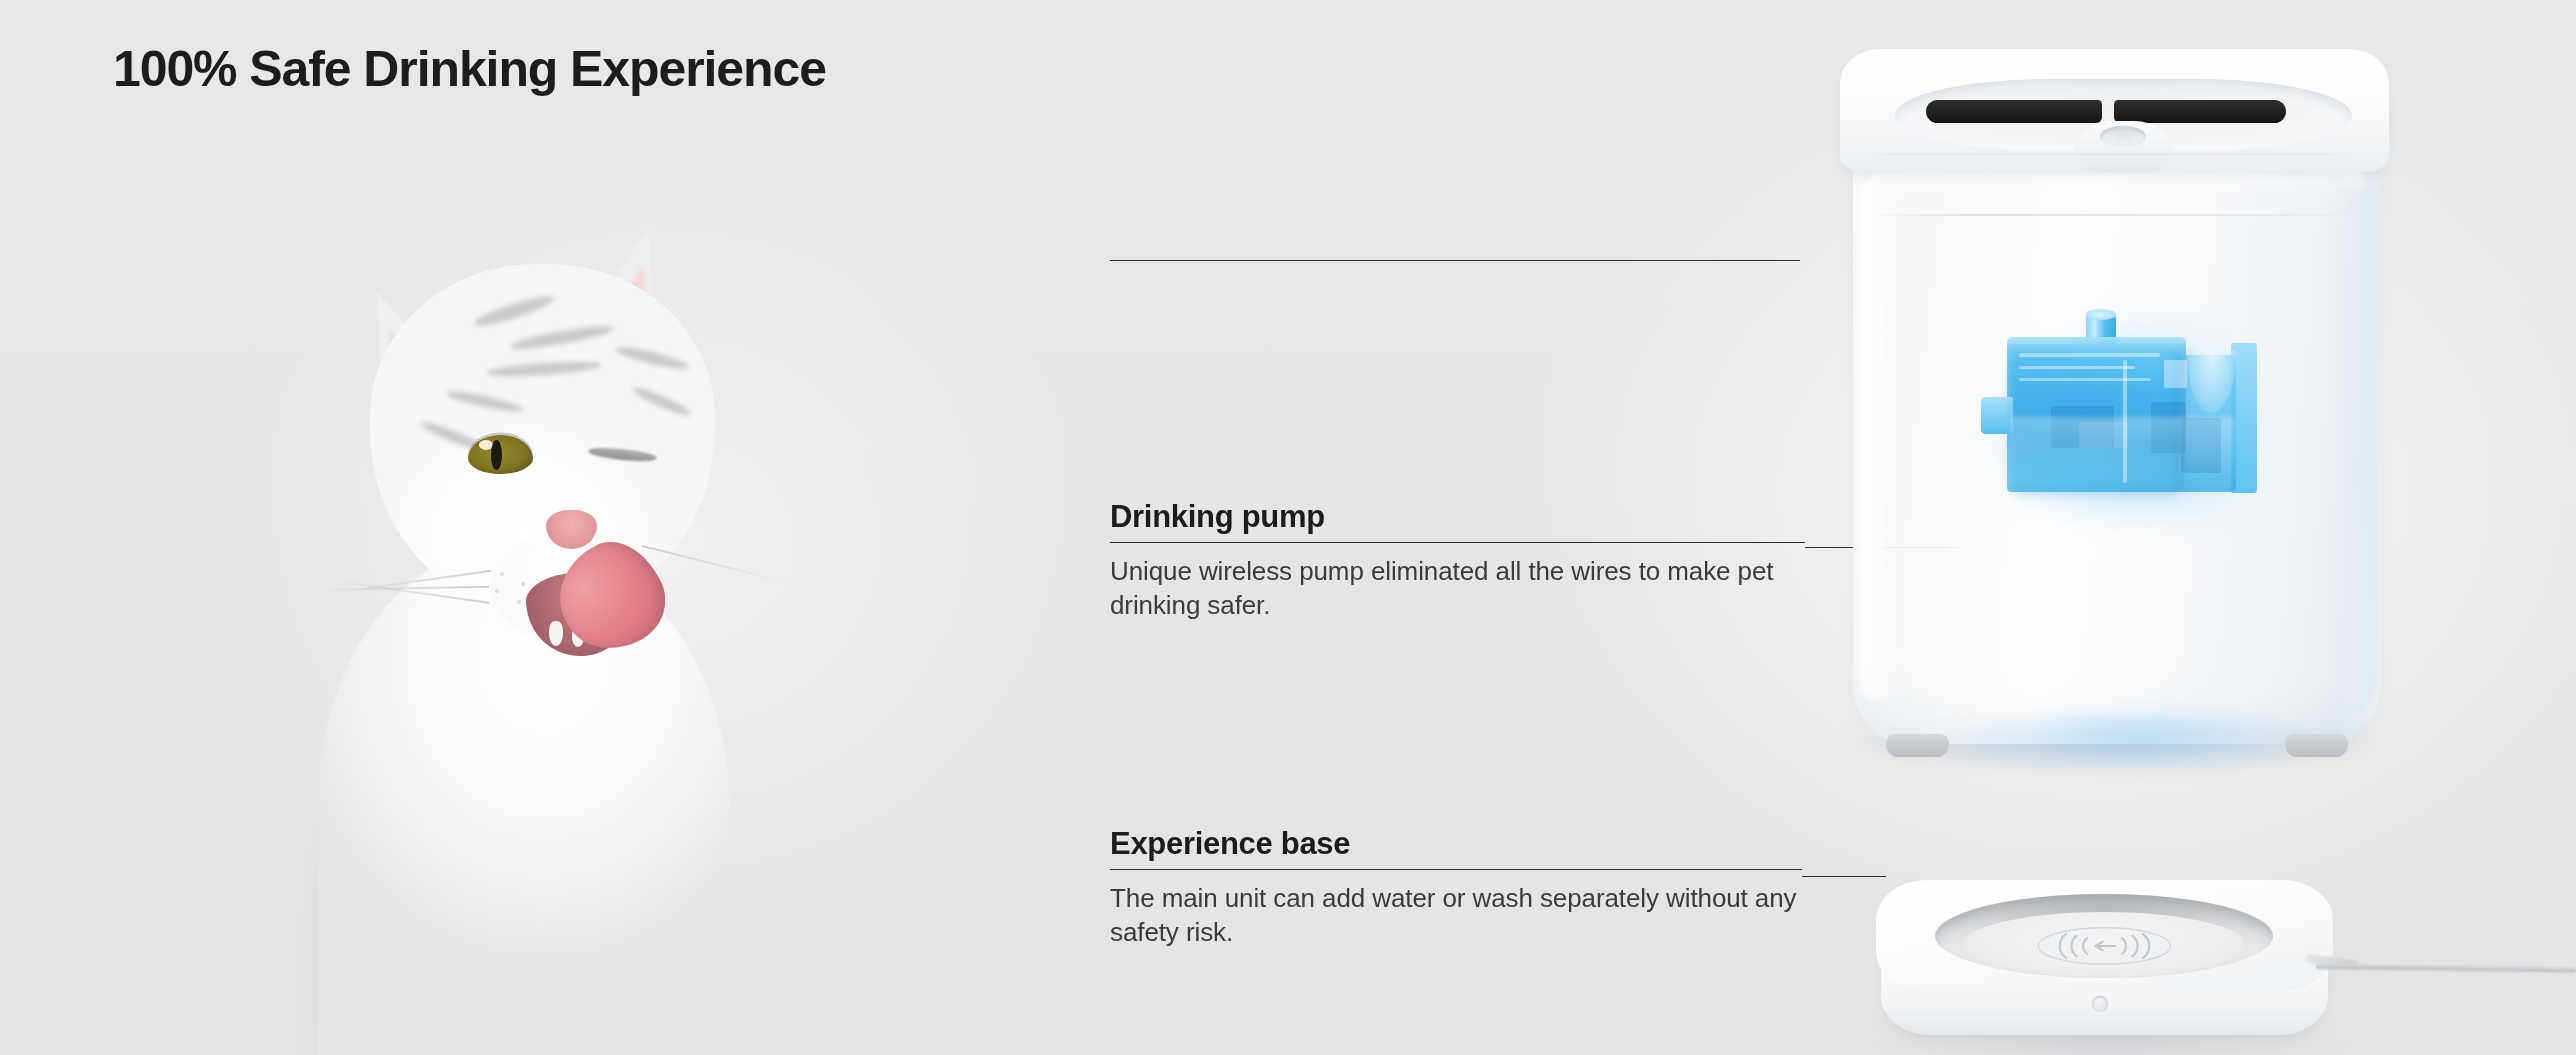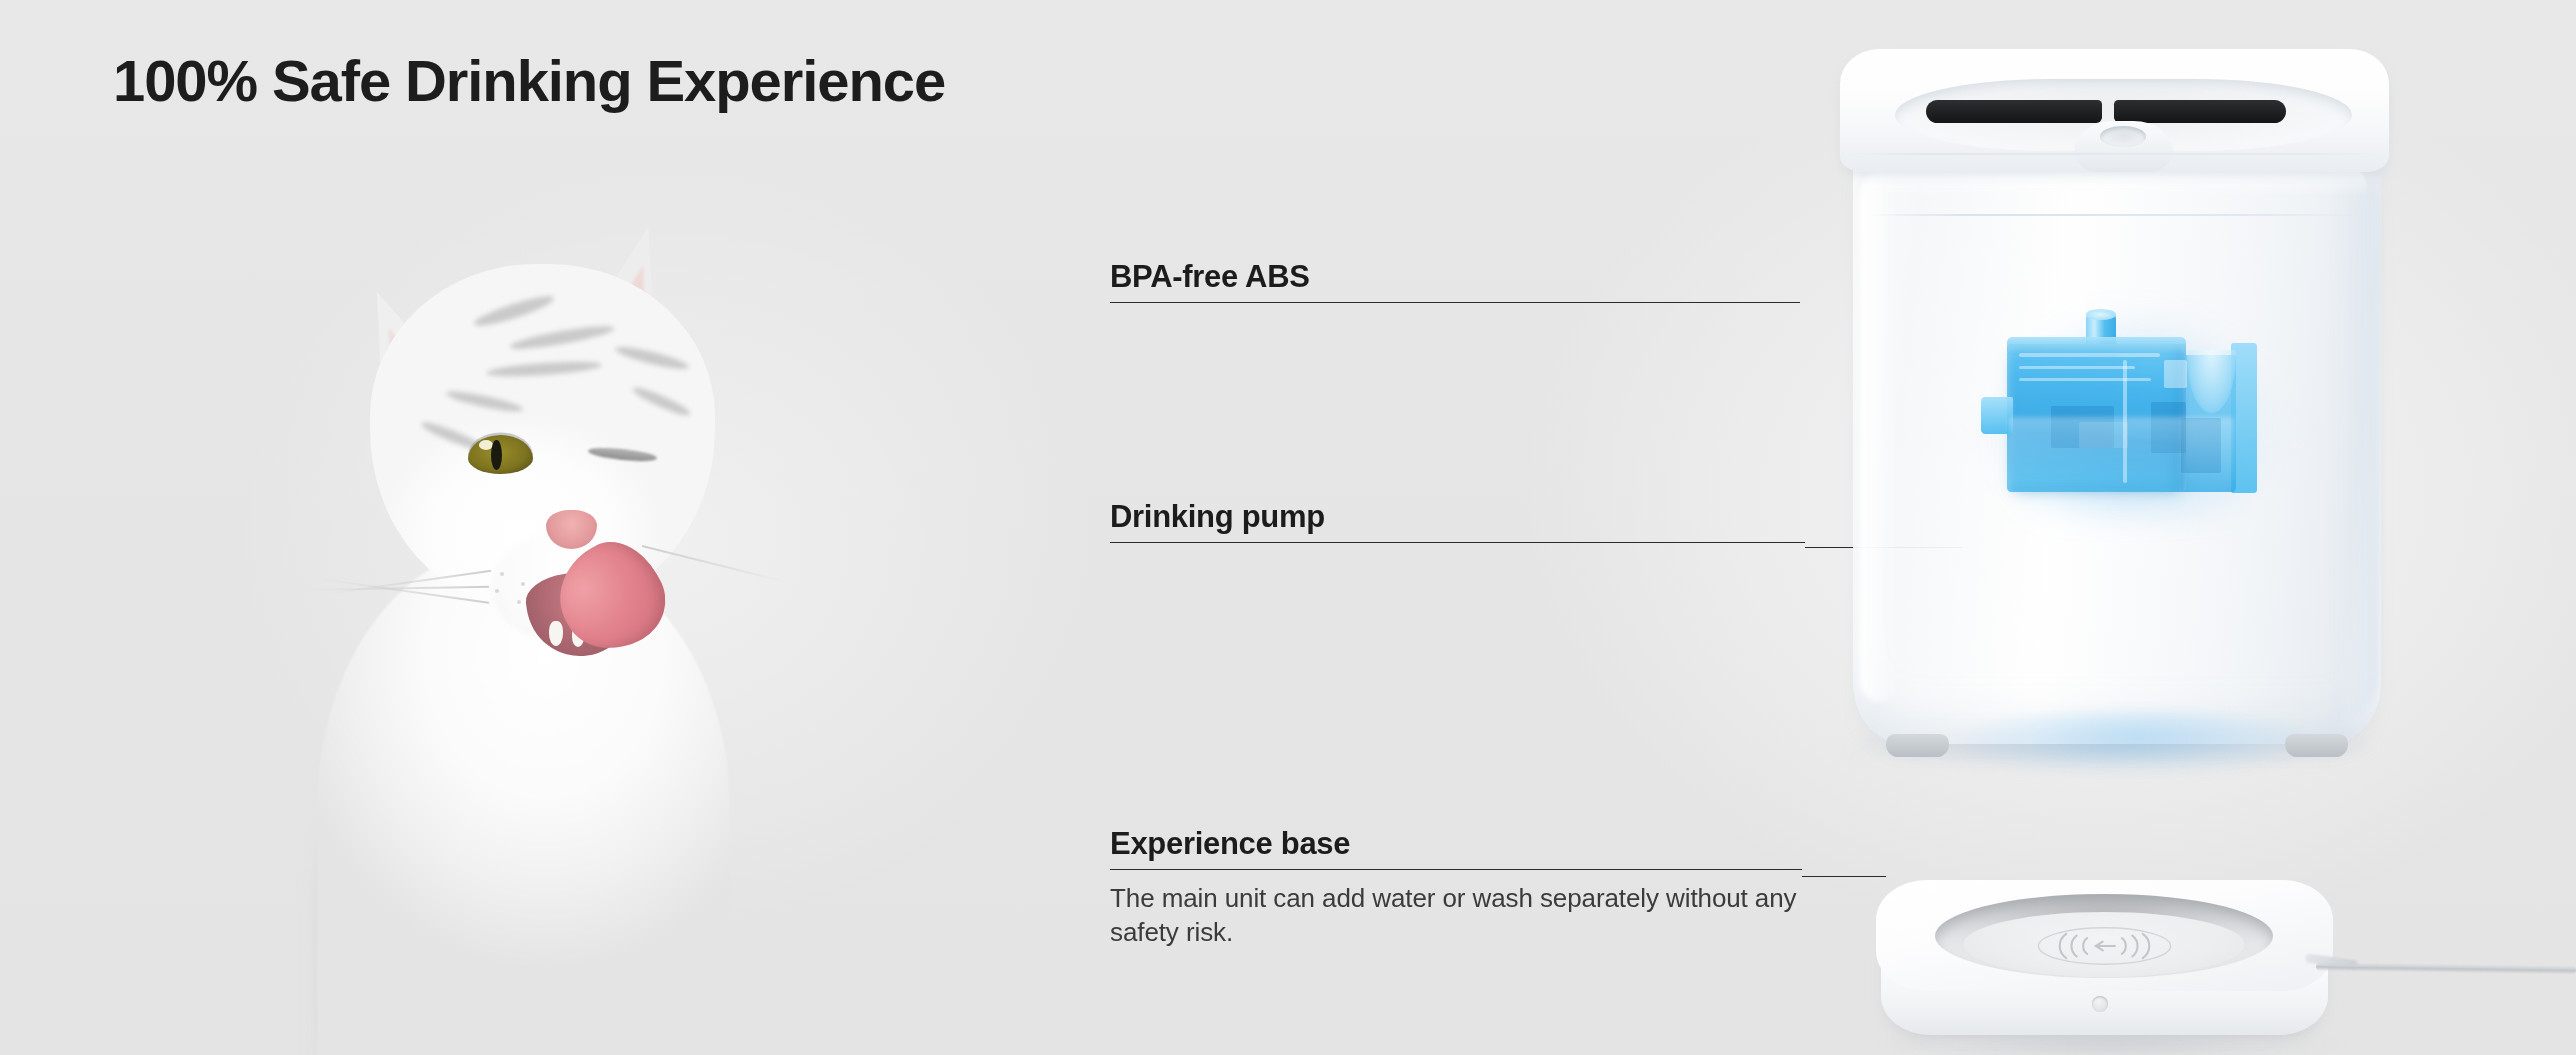--- a/index.html
+++ b/index.html
@@ -11,22 +11,22 @@
   }
   #stage{position:absolute;inset:0;width:2576px;height:1056px;overflow:hidden;
     background:
       radial-gradient(ellipse 792px 616px at 2094px 493px, #f4f4f4 0%, #ececec 45%, rgba(236,236,236,0) 72%),
       radial-gradient(ellipse 616px 545px at 669px 545px, #f0f0f0 0%, rgba(240,240,240,0) 70%),
       linear-gradient(180deg,#e8e8e8 0%, #e5e5e5 55%, #e4e4e4 100%);
   }
 
   
   #title{
-    position:absolute;left:113px;top:52px;
-    font-size:58px;font-weight:700;letter-spacing:-1.1px;
+    position:absolute;left:113px;top:44px;
+    font-size:50px;font-weight:700;letter-spacing:-1.1px;
     color:#1d1d1d;white-space:nowrap;line-height:1;
   }
 
   
   .callout{position:absolute;left:1110px;width:695px;}
   .callout .c-head{
     font-size:31px;font-weight:700;color:#1c1c1c;
     letter-spacing:-0.3px;line-height:1.1;margin:0 0 8px 0;white-space:nowrap;
   }
   .callout .c-rule{height:0.9px;background:#2b2b2b;width:100%;}
@@ -424,28 +424,28 @@
     <div class="whisker-dot" style="left:257px;top:450px;"></div>
     <div class="whisker-dot" style="left:231px;top:457px;"></div>
     <div class="whisker-dot" style="left:253px;top:468px;"></div>
     <div class="whisker" style="left:227px;top:438px;width:167px;transform:rotate(172deg);"></div>
     <div class="whisker" style="left:225px;top:454px;width:185px;transform:rotate(179deg);"></div>
     <div class="whisker" style="left:225px;top:470px;width:172px;transform:rotate(188deg);"></div>
     <div class="whisker" style="left:378px;top:413px;width:150px;transform:rotate(14deg);"></div>
   </div>
 
   <div class="callout" id="callout-0">
-    <div class="c-head">BPA-free ABS</div>
     <div class="c-rule"></div>
   </div>
   <div class="leader" id="leader-0"></div>
 
   <div class="callout" id="callout-1">
     <div class="c-head">Drinking pump</div>
     <div class="c-rule"></div>
+    <div class="c-body">Unique wireless pump eliminated all the wires to make pet drinking safer.</div>
   </div>
   <div class="leader" id="leader-1"></div>
 
   <div class="callout" id="callout-2">
     <div class="c-head">Experience base</div>
     <div class="c-rule"></div>
     <div class="c-body">The main unit can add water or wash separately without any safety risk.</div>
   </div>
   <div class="leader" id="leader-2"></div>
 

